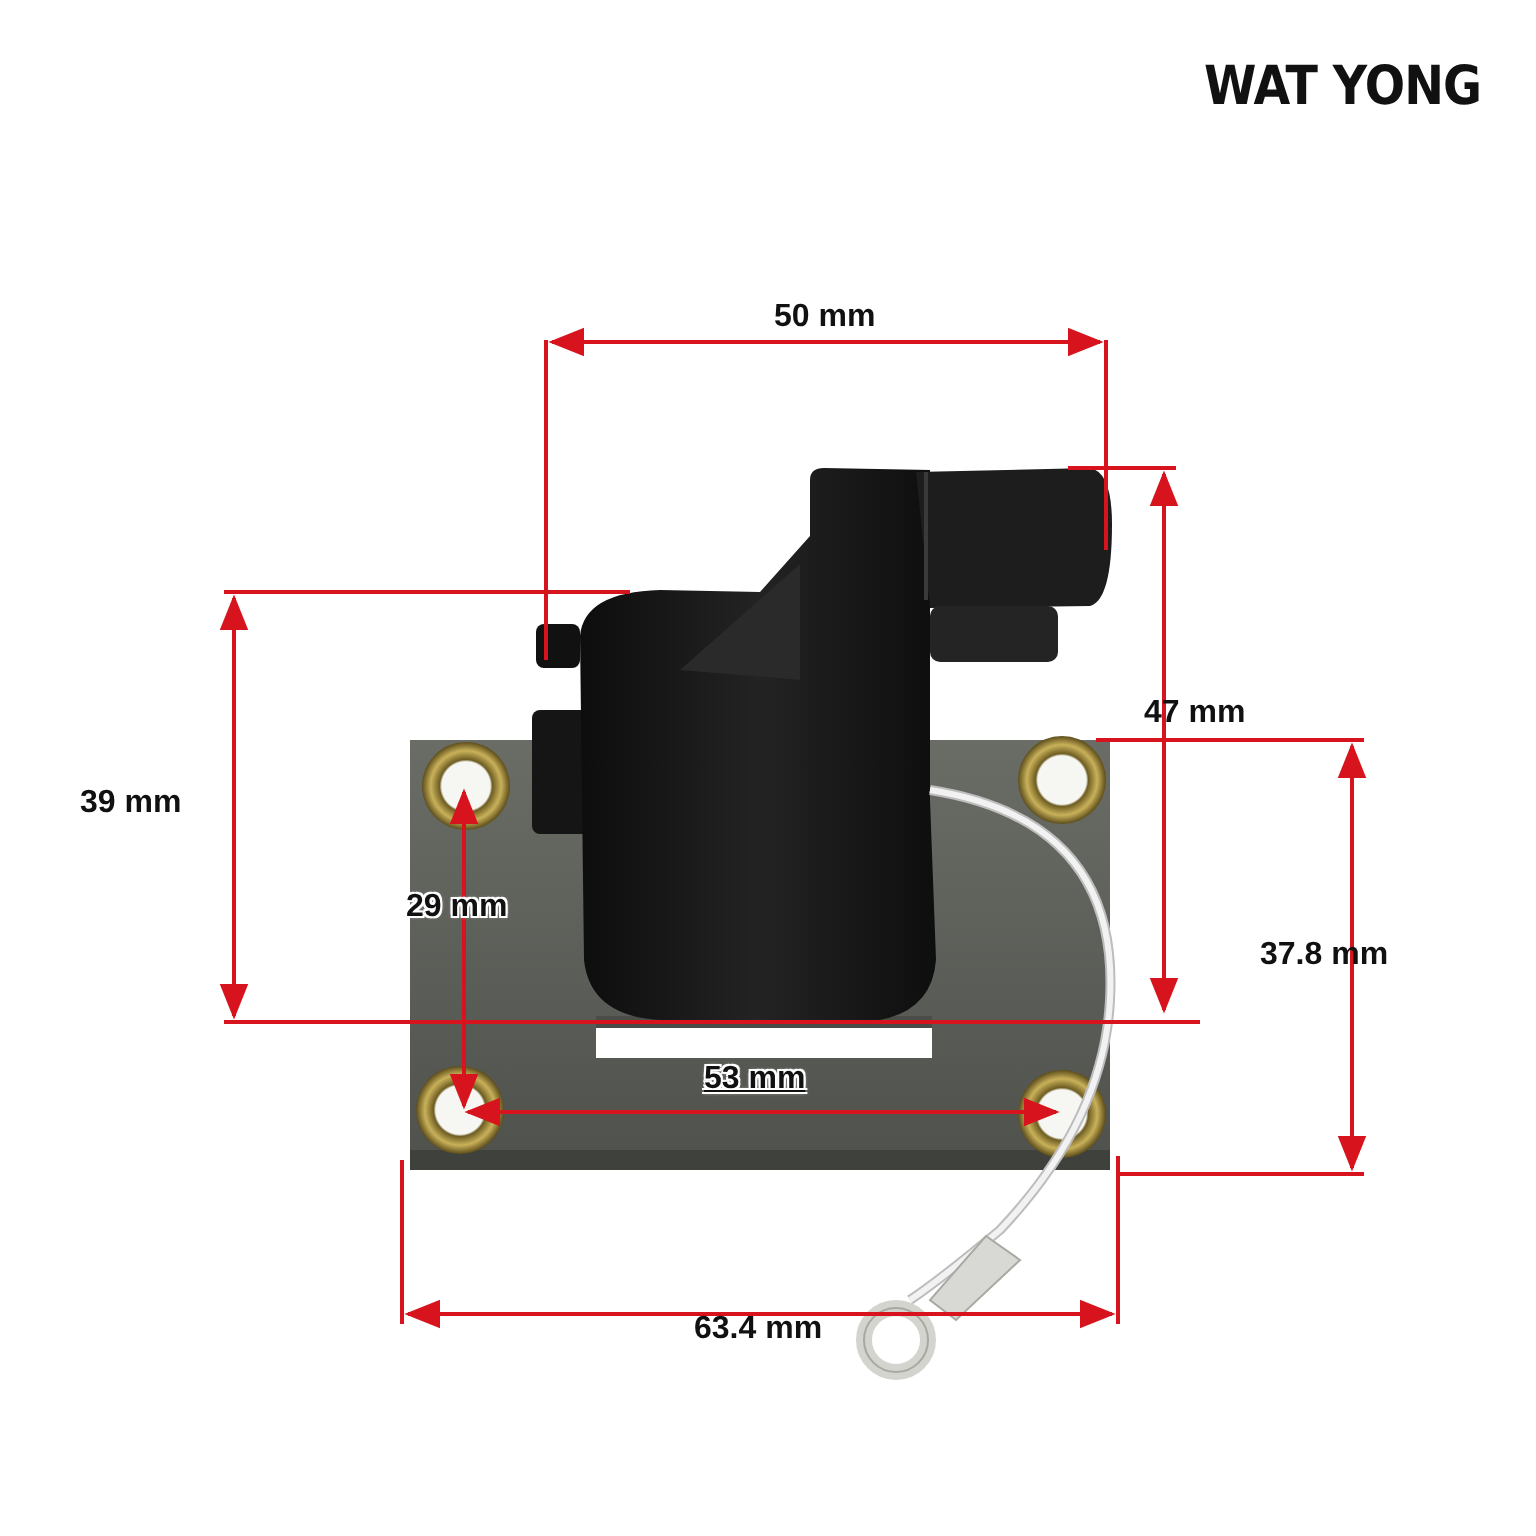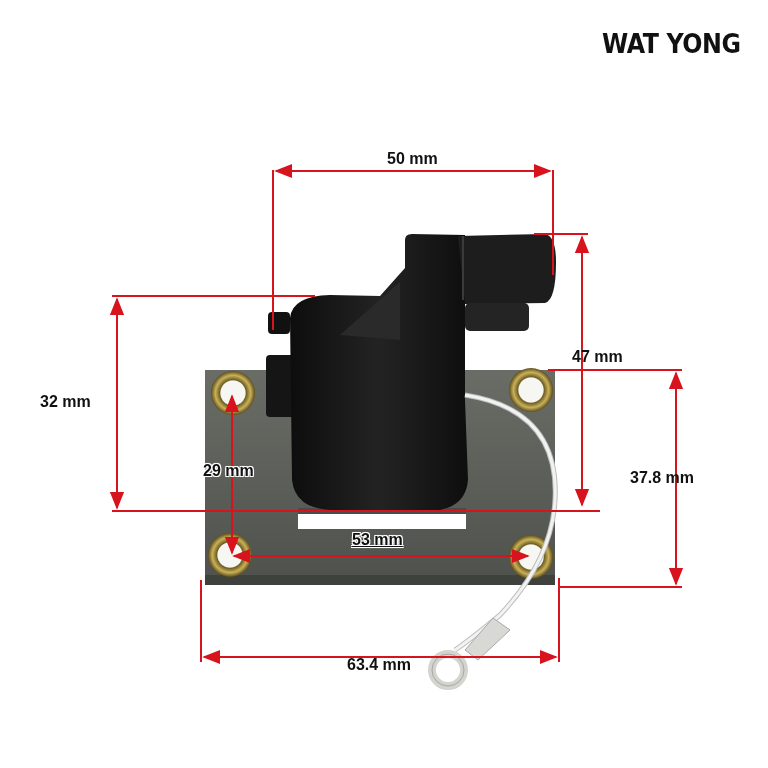--- a/index.html
+++ b/index.html
@@ -92,18 +92,18 @@
 
     <line x1="234" y1="556" x2="528" y2="556" marker-start="url(#arr)" marker-end="url(#arr)"></line>
 
     <line x1="201" y1="580" x2="201" y2="662"></line>
     <line x1="559" y1="578" x2="559" y2="662"></line>
     <line x1="204" y1="657" x2="556" y2="657" marker-start="url(#arr)" marker-end="url(#arr)"></line>
   </g>
 </svg>
 
 <div class="dim-label" style="left:387px; top:150px;">50 mm</div>
-<div class="dim-label" style="left:40px; top:393px;">32 mm</div>
+<div class="dim-label" style="left:40px; top:393px;">39 mm</div>
 <div class="dim-label" style="left:556px; top:348px;margin-left:16px;">47 mm</div>
-<div class="dim-label outlined" style="left:203px; top:462px;text-align:center;">29 mm</div>
+<div class="dim-label outlined" style="left:203px; top:445px;text-align:center;">29 mm</div>
 <div class="dim-label outlined" style="left:352px; top:531px;text-decoration:underline;">53 mm</div>
 <div class="dim-label" style="left:630px; top:469px;">37.8 mm</div>
 <div class="dim-label" style="left:347px; top:636px;margin-top:20px;">63.4 mm</div>
 
 </body></html>

